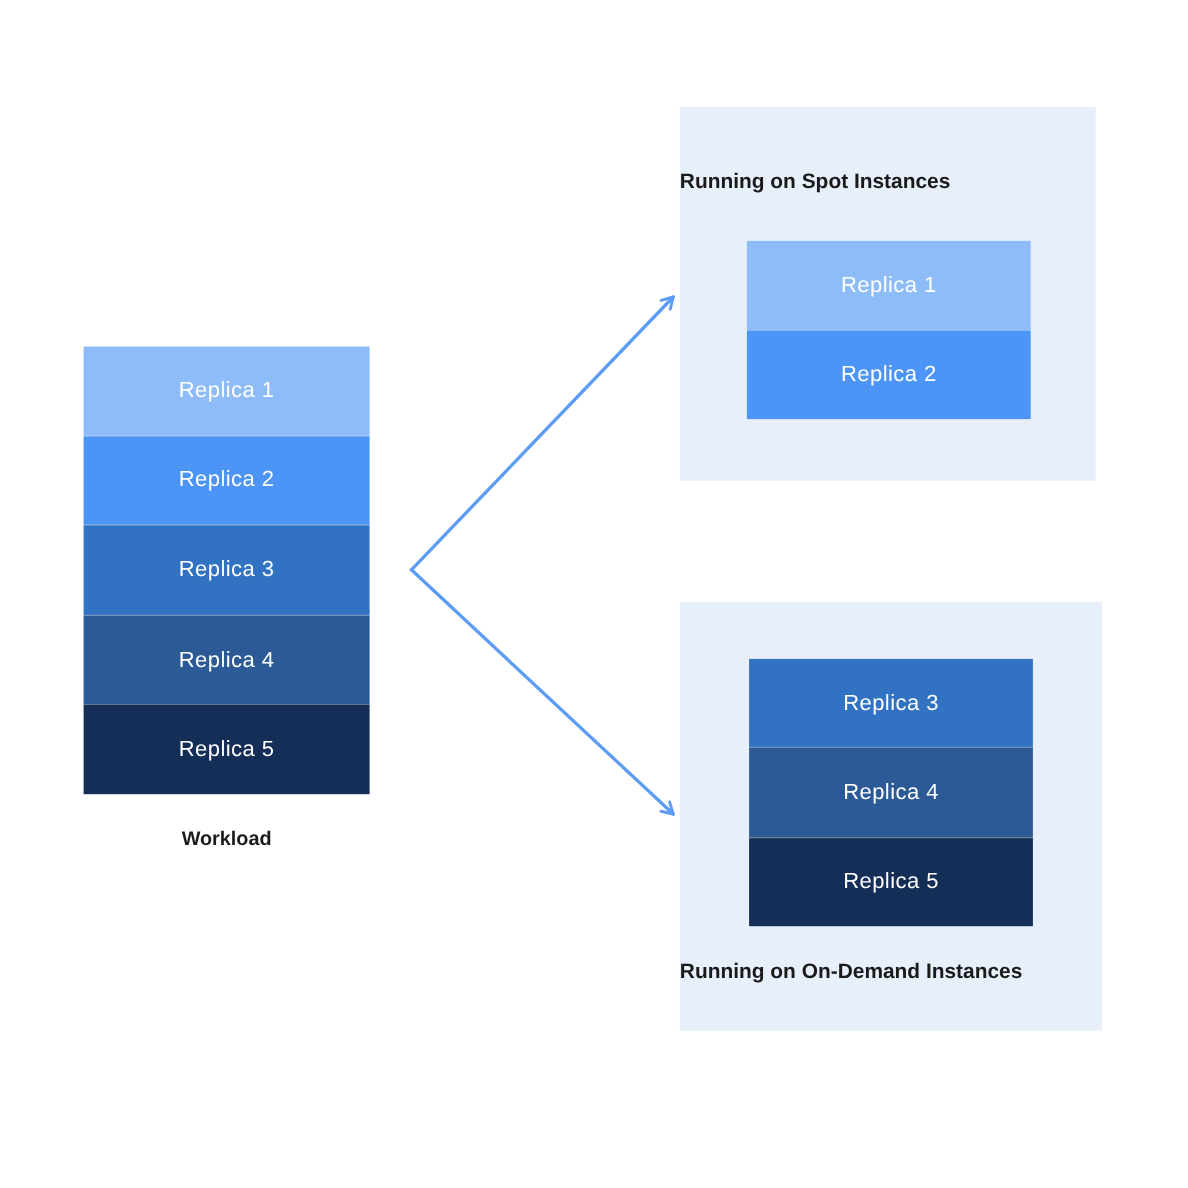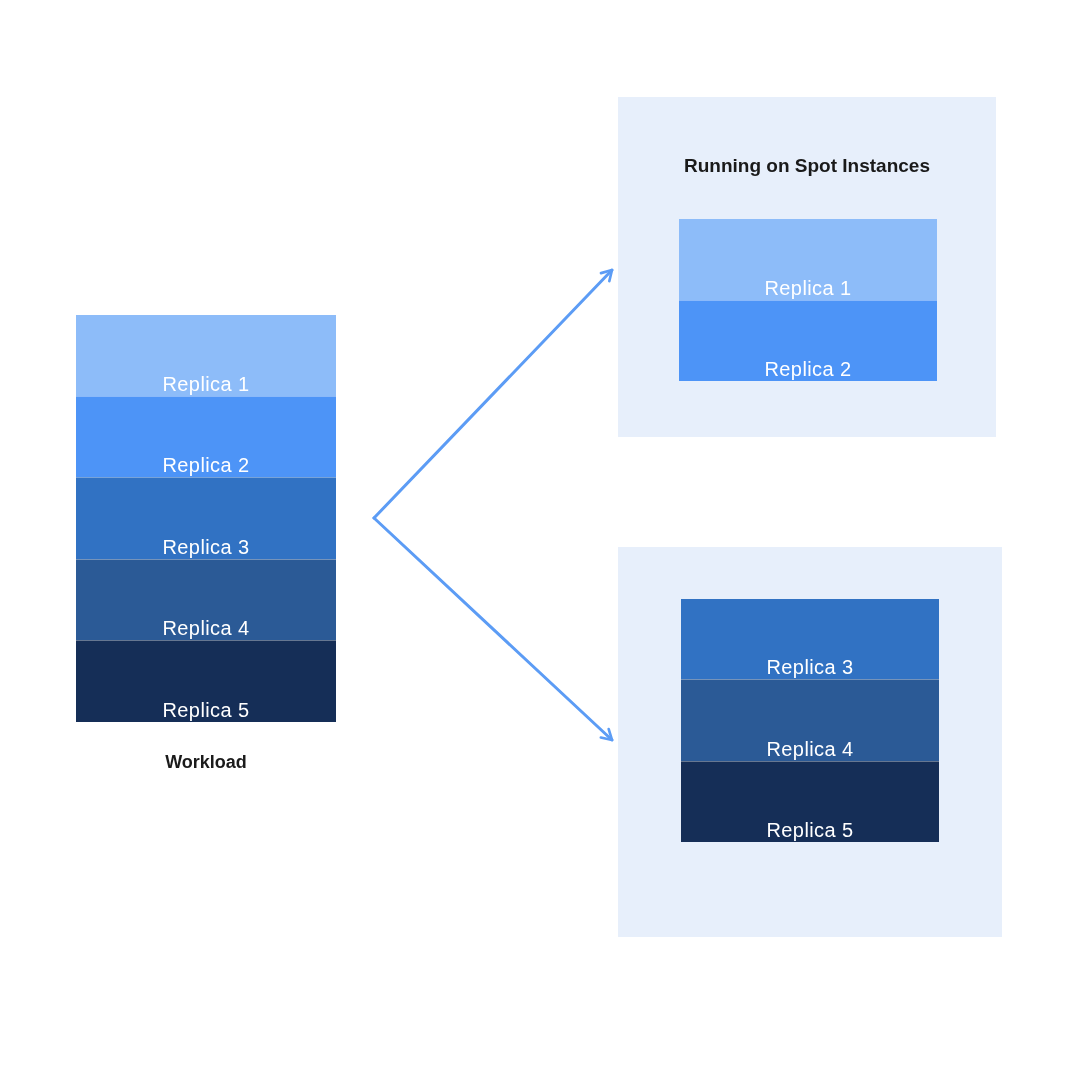--- a/index.html
+++ b/index.html
@@ -12,21 +12,21 @@
   .stage { position: relative; width: 1080px; height: 1080px; }
 
   
   .workload-stack {
     position: absolute; left: 76px; top: 315px;
     width: 260px; height: 407px;
     display: flex; flex-direction: column;
   }
   .replica {
     flex: 1;
-    display: flex; align-items: flex-end; justify-content: center;
+    display: flex; align-items: center; justify-content: center;
     color: #ffffff;
     font-size: 20px;
     letter-spacing: 0.4px;
   }
   .replica + .replica { border-top: 1px solid rgba(255,255,255,0.35); }
 
   .workload-label {
     position: absolute; left: 76px; top: 752px;
     width: 260px;
     text-align: center;
@@ -37,21 +37,21 @@
   
   .panel {
     position: absolute;
     background: #e7effb;
   }
   .panel-spot { left: 618px; top: 97px; width: 378px; height: 340px; }
   .panel-ondemand { left: 618px; top: 547px; width: 384px; height: 390px; }
 
   .panel-title {
     position: absolute; left: 0; width: 100%;
-    text-align: center;
+    text-align: left;
     font-size: 19px; font-weight: bold;
     color: #1a1a1a;
   }
   .panel-spot .panel-title { top: 58px; }
   .panel-ondemand .panel-title { top: 326px; }
 
   .panel-stack {
     position: absolute;
     width: 258px;
     display: flex; flex-direction: column;
@@ -119,15 +119,16 @@
       <div class="replica" style="background: rgb(49, 114, 195);">
         <span>Replica 3</span>
       </div>
       <div class="replica" style="background: rgb(43, 90, 150);">
         <span>Replica 4</span>
       </div>
       <div class="replica" style="background: rgb(21, 46, 87);">
         <span>Replica 5</span>
       </div>
     </div>
+    <div class="panel-title">Running on On-Demand Instances</div>
   </div>
 
 </div>
 
 </body></html>

